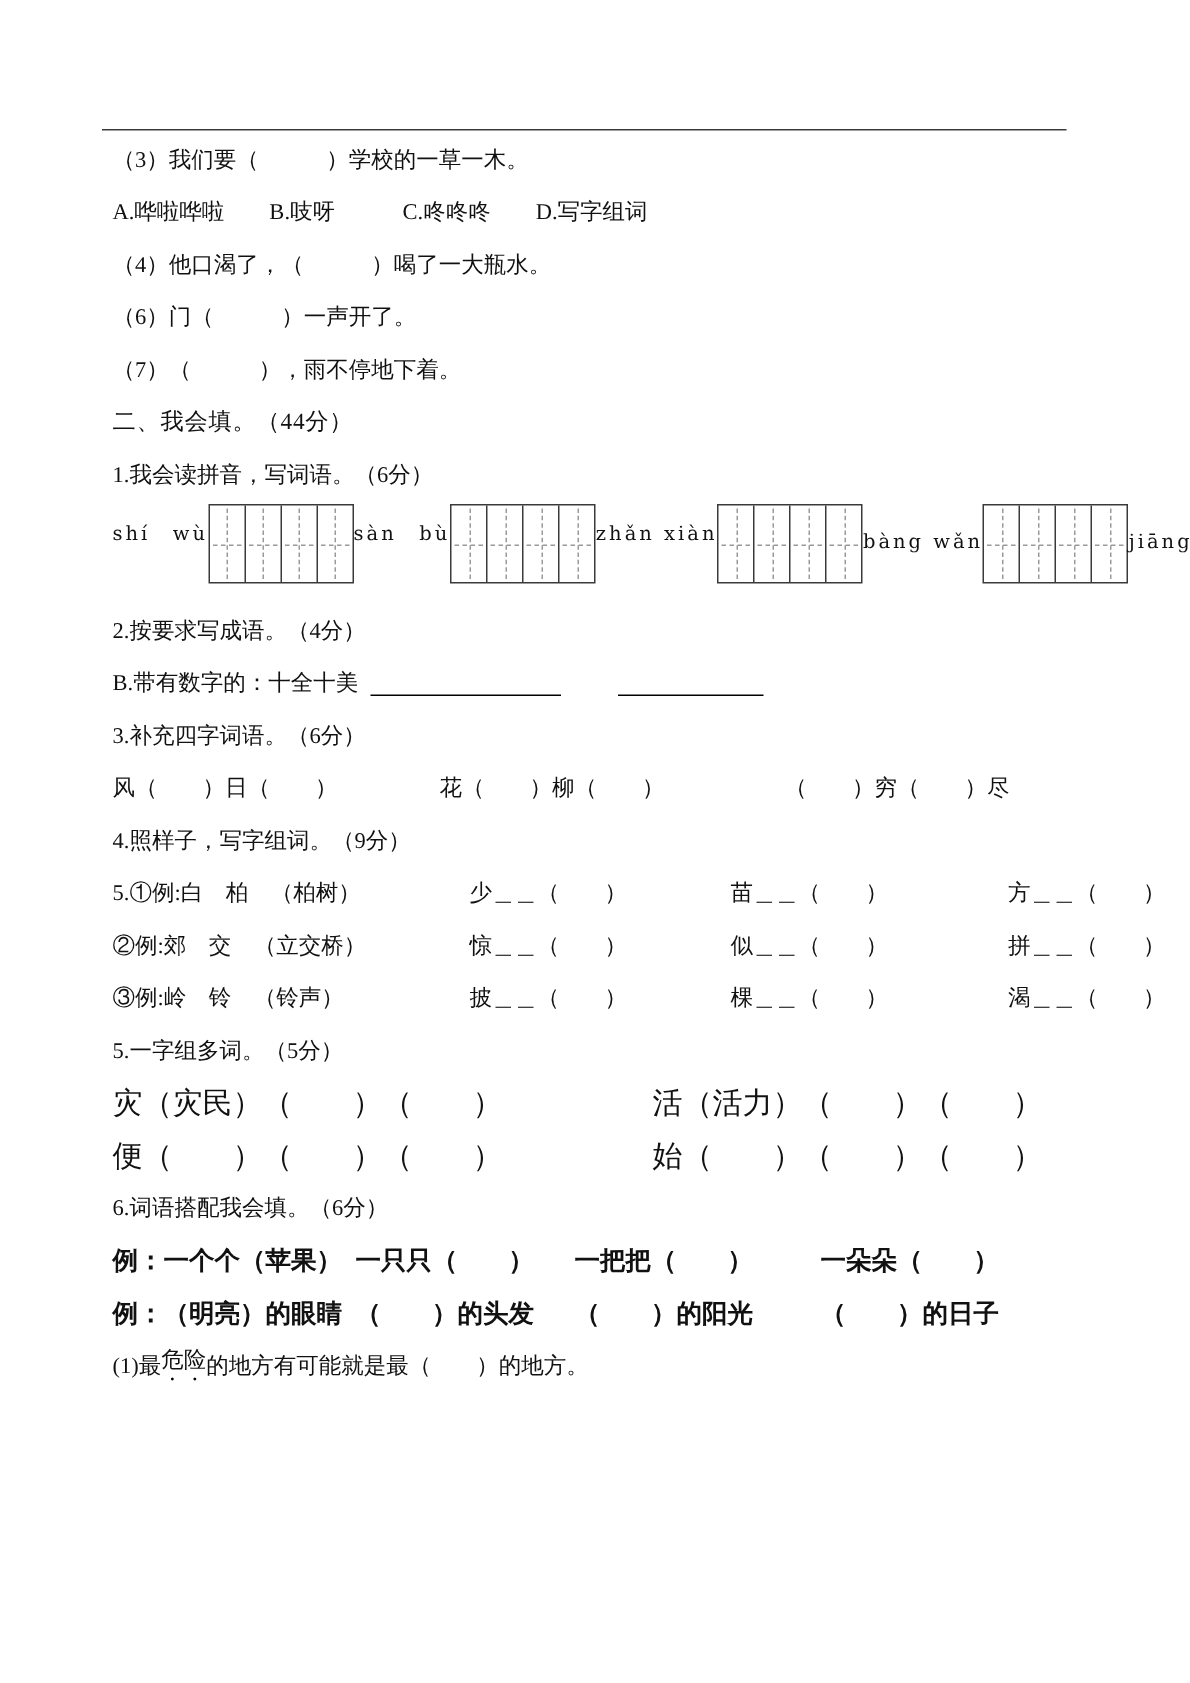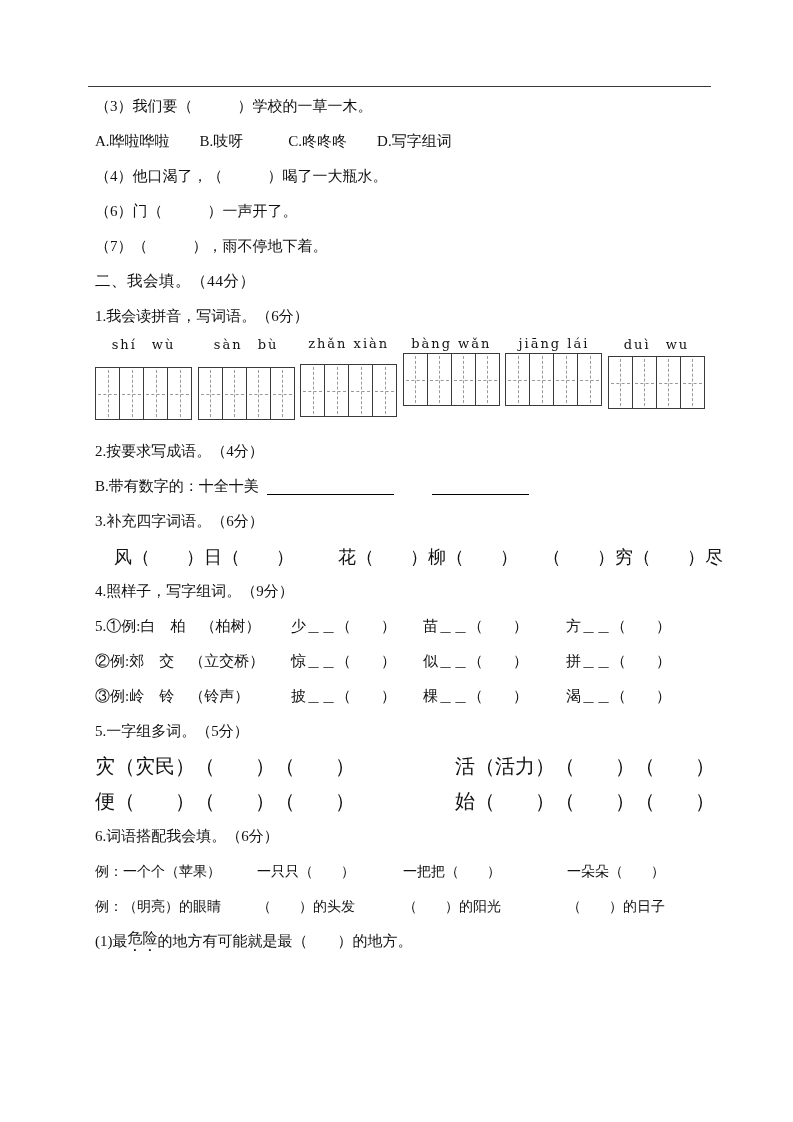--- a/index.html
+++ b/index.html
@@ -5,21 +5,21 @@
   html,body{margin:0;padding:0;background:#ffffff;}
   body{
     width:793px;height:1122px;
     font-family:"Liberation Serif","DejaVu Serif",serif;
     color:#111;
     overflow:hidden;
   }
   .page{
     box-sizing:border-box;
     width:793px;height:1122px;
-    padding:86px 88px 0 95px;
+    padding:86px 88px 0 75px;
   }
   .top-rule{
     border-top:1.5px solid #3a3a3a;
     margin:0 -6px 2px -7px;
     height:0;
   }
   .line{
     height:35px;
     display:flex;
     align-items:center;
@@ -27,45 +27,45 @@
     white-space:pre;
   }
   .heading{font-size:15.5px;letter-spacing:0.5px;}
   
   .pinyin-grid-row{
     display:flex;
     justify-content:space-between;
     align-items:flex-start;
     margin:2px 0 14px 0;
   }
-  .word-group{display:flex;flex-direction:column;align-items:center;text-align:center;}
+  .word-group{display:flex;flex-direction:row;align-items:center;text-align:center;}
   .word-group .pinyin{
     font-size:13px;
     letter-spacing:2px;
     white-space:pre;
     font-family:"DejaVu Serif","Liberation Serif",serif;
   }
   .word-group.gap .pinyin{margin-bottom:13px;}
   .word-group.tight .pinyin{margin-bottom:2px;}
   .tian-grid{display:flex;border:1px solid #3a3a3a;background:#fff;}
   .cell{width:23px;height:51px;border-right:1px solid #3a3a3a;position:relative;}
   .cell:last-child{border-right:none;}
   .cell::before{content:"";position:absolute;top:2px;bottom:2px;left:50%;border-left:1px dashed #9a9a9a;}
   .cell::after{content:"";position:absolute;left:2px;right:2px;top:50%;border-top:1px dashed #9a9a9a;}
   
   .blank{display:inline-block;height:1.1em;border-bottom:1px solid #000;}
   .bl-a1{width:108px;margin-left:10px;}
   .bl-a2{width:124px;margin-left:24px;}
   .bl-b1{width:127px;margin-left:8px;}
   .bl-b2{width:97px;margin-left:38px;}
   
-  .row3{display:grid;grid-template-columns:218px 230px 1fr;height:35px;align-items:center;font-size:18px;white-space:pre;text-align:center;}
-  .row4{display:grid;grid-template-columns:196px 132px 143px 1fr;height:35px;align-items:center;font-size:15px;white-space:pre;}
+  .row3{display:grid;grid-template-columns:218px 230px 1fr;height:35px;align-items:center;font-size:15px;white-space:pre;}
+  .row4{display:grid;grid-template-columns:196px 132px 143px 1fr;height:35px;align-items:center;font-size:15px;white-space:pre;gap:42px;}
   .row5{display:grid;grid-template-columns:360px 1fr;height:35px;align-items:center;font-size:20px;white-space:pre;}
-  .row6{display:grid;grid-template-columns:162px 146px 164px 1fr;height:35px;align-items:center;font-size:14px;white-space:pre;}
+  .row6{display:grid;grid-template-columns:162px 146px 164px 1fr;height:35px;align-items:center;font-size:17px;white-space:pre;font-weight:bold;}
   .em-dots{
     -webkit-text-emphasis:filled dot #000;
     -webkit-text-emphasis-position:under;
     text-emphasis:filled dot #000;
     text-emphasis-position:under right;
   }
 </style>
 </head>
 <body>
 

